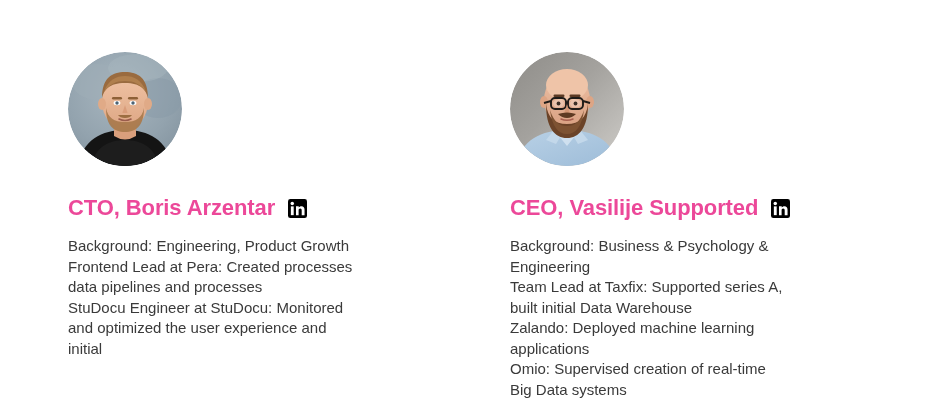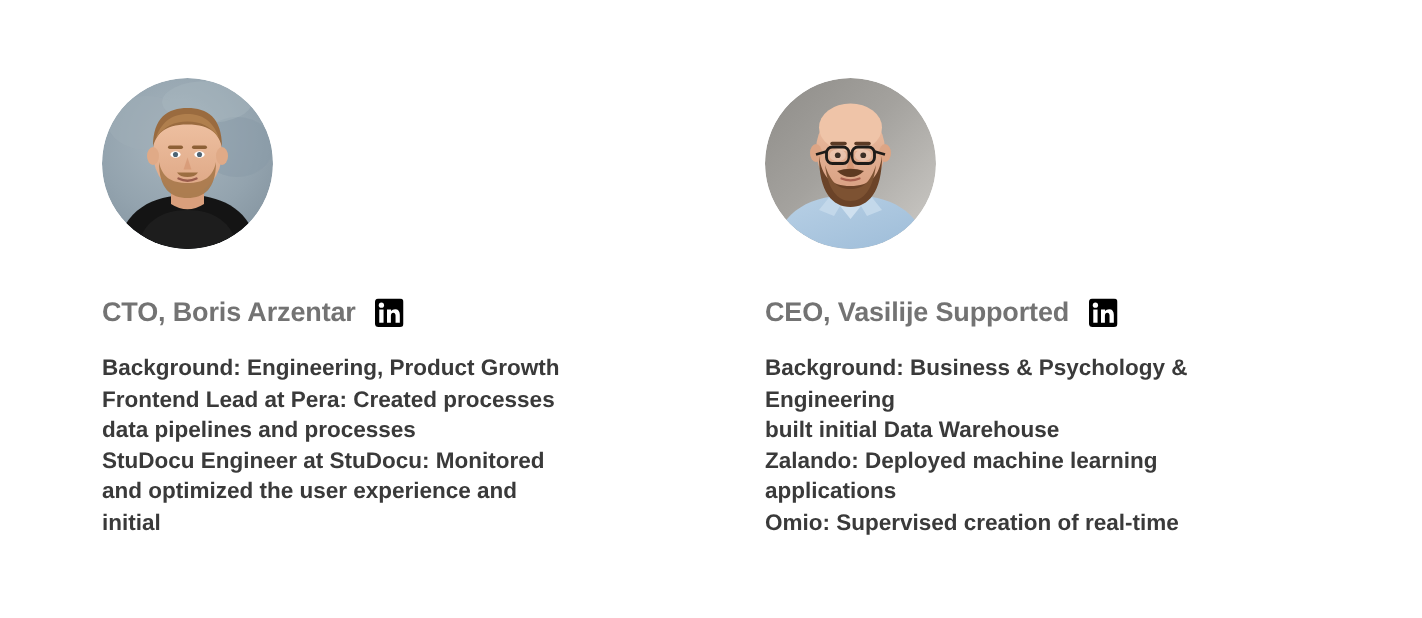--- a/index.html
+++ b/index.html
@@ -47,44 +47,43 @@
 
   .headline {
     position: absolute;
     top: 196px;
     left: 0;
     display: flex;
     align-items: center;
     white-space: nowrap;
   }
   .headline-text {
-    font-size: 18px;
+    font-size: 22px;
     font-weight: bold;
-    color: #737373;
+    color: #ec4899;
     letter-spacing: -0.1px;
     line-height: 24px;
   }
   .li-icon {
     display: inline-block;
     margin-left: 13px;
     width: 19px;
     height: 19px;
     flex: 0 0 auto;
   }
   .li-icon svg { display: block; width: 19px; height: 19px; }
 
   .bio {
     position: absolute;
     top: 236px;
     left: 0;
     font-size: 15px;
     line-height: 20.5px;
     color: #3a3a3a;
     width: 350px;
-    font-weight: bold;
   }
   .profile--right .bio { width: 350px; }
   .bio-line { display: block; white-space: pre-wrap; }
 </style>
 </head>
 <body>
 
 <div class="board">
 
   <div class="profile profile--left">
@@ -243,20 +242,22 @@
           <rect x="3.6" y="9.3" width="3.6" height="11.1" fill="#ffffff"></rect>
           <circle cx="5.4" cy="5.6" r="2.2" fill="#ffffff"></circle>
           <path d="M10.1 9.3 h3.45 v1.5 c0.6 -1.05 1.95 -1.8 3.45 -1.8 c2.55 0 3.9 1.65 3.9 4.65 v6.75 h-3.6 v-6 c0 -1.5 -0.6 -2.4 -1.95 -2.4 c-1.2 0 -1.95 0.9 -1.95 2.4 v6 h-3.3 z" fill="#ffffff"></path>
         </svg>
       </span>
     </div>
 
     <div class="bio">
       <span class="bio-line">Background: Business &amp; Psychology &amp;</span>
       <span class="bio-line">Engineering</span>
+      <span class="bio-line">Team Lead at Taxfix: Supported series A,</span>
       <span class="bio-line">built initial Data Warehouse</span>
       <span class="bio-line">Zalando: Deployed machine learning</span>
       <span class="bio-line">applications</span>
       <span class="bio-line">Omio: Supervised creation of real-time</span>
+      <span class="bio-line">Big Data systems</span>
     </div>
   </div>
 
 </div>
 
 </body></html>

